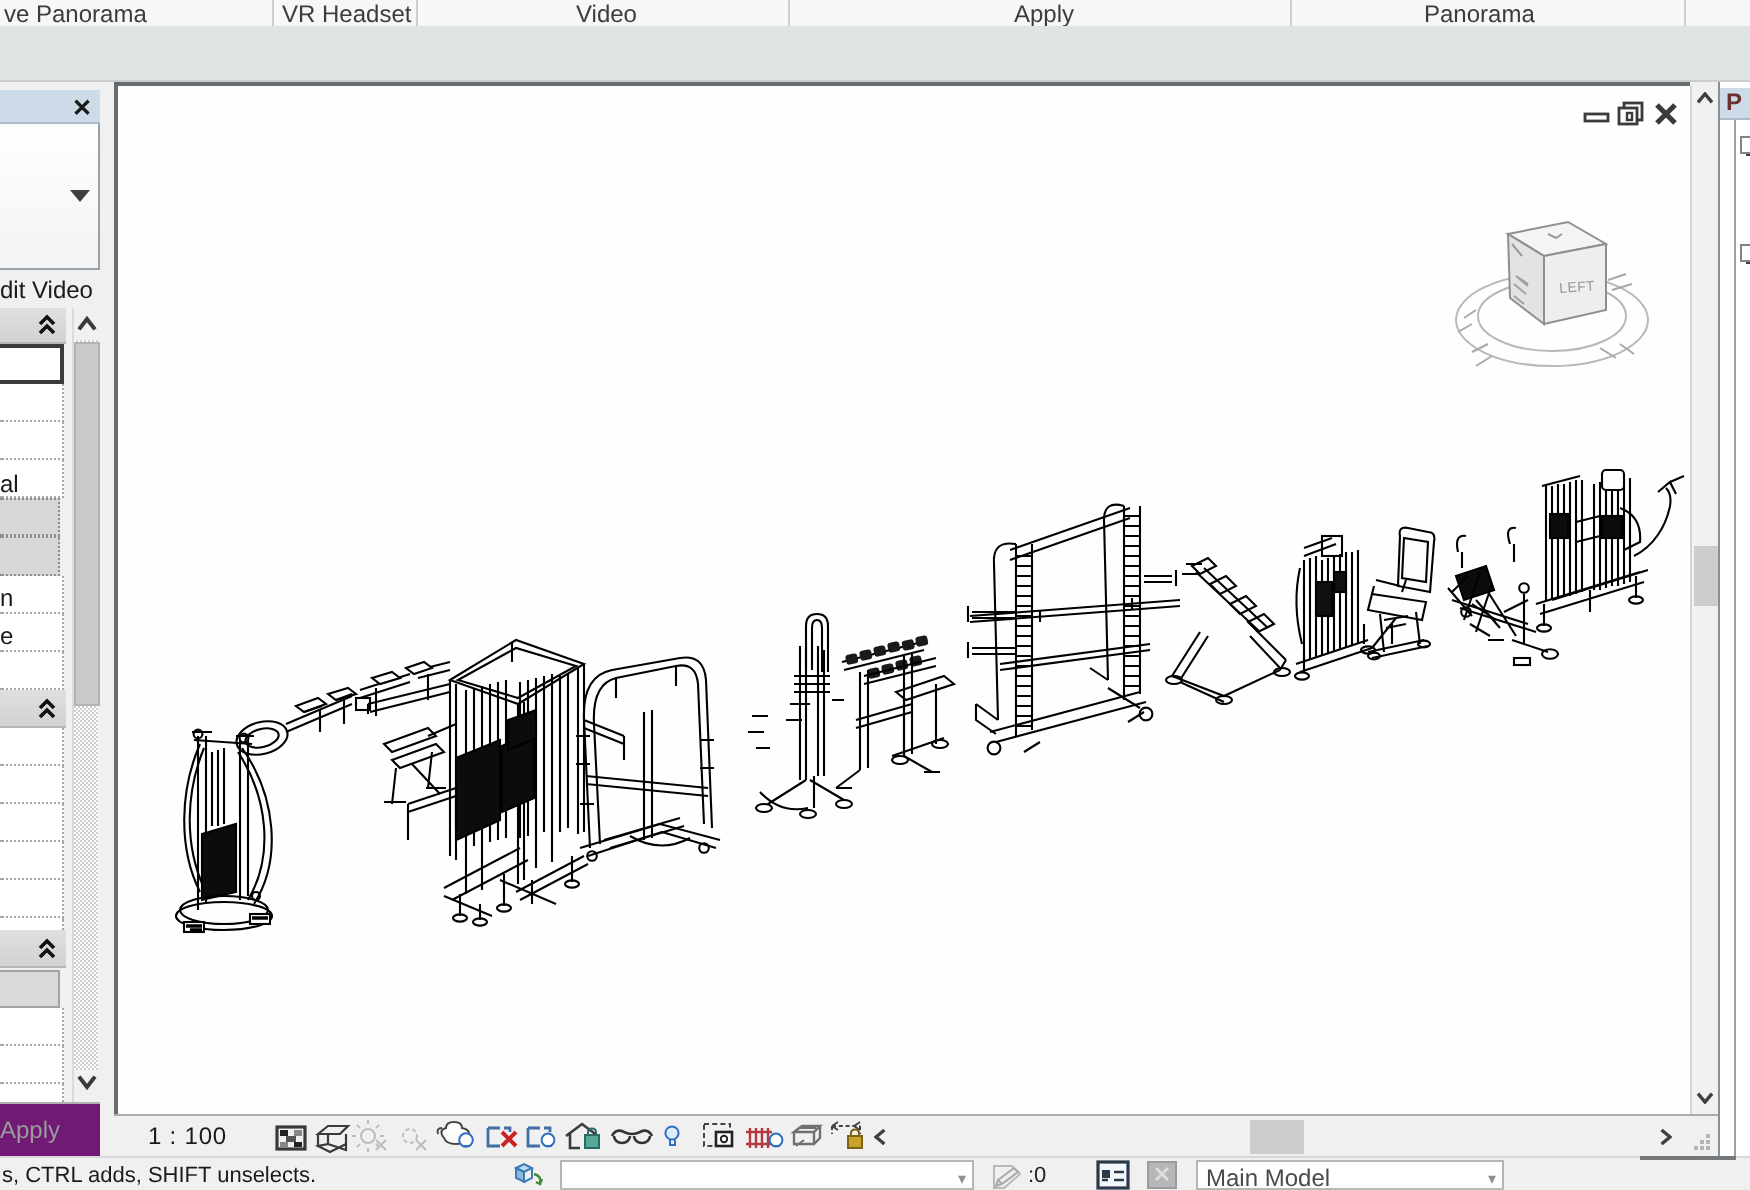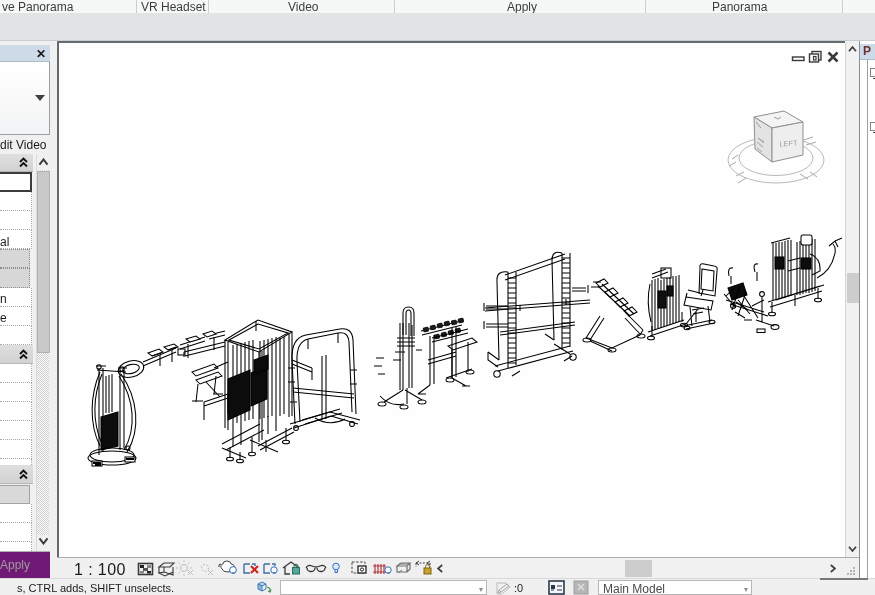--- a/index.html
+++ b/index.html
@@ -35,27 +35,27 @@
   #vp { left:57px; top:41px; width:788px; height:516px; background:#fefefe; border-top:2px solid #666b6e; border-left:2px solid #666b6e; }
   
   #vscroll { left:845px; top:43px; width:13px; height:514px; background:#f1f1f1; border-left:1px solid #d4d4d4; }
   #vscroll .thumb { position:absolute; left:1px; top:230px; width:12px; height:30px; background:#cdcdcd; }
   
   #rpanel { left:859px; top:41px; width:16px; height:537px; background:#fff; border-left:1px solid #8a8f93; }
   #rhead { position:absolute; left:0; top:3px; width:16px; height:16px; background:#ccdbe7; border-bottom:1px solid #aebcc6; font-size:12px; font-weight:bold; color:#6b3030; padding-left:3px; }
   .treebox { position:absolute; width:9px; height:9px; border:1px solid #848484; background:#fff; }
   
   #bbar { left:57px; top:557px; width:788px; height:21px; background:#f0f0f0; border-top:1px solid #a8adb0; }
-  #scale { position:absolute; left:17px; top:3px; font-size:16px; letter-spacing:0.4px; color:#1a1a1a; }
+  #scale { position:absolute; left:17px; top:3px; font-size:12px; letter-spacing:0.4px; color:#1a1a1a; }
   
   #hscroll { position:absolute; left:375px; top:0px; width:413px; height:21px; background:#f1f1f1; }
   #hscroll .thumb { position:absolute; left:193px; top:2px; width:27px; height:17px; background:#cdcdcd; }
   
   #sbar { left:0; top:578px; width:875px; height:17px; background:#f0f0f0; border-top:1px solid #d8d8d8; }
-  #sbar .msg { position:absolute; left:1px; top:3px; font-size:11px; color:#1a1a1a;margin-left:16px; }
+  #sbar .msg { position:absolute; left:1px; top:3px; font-size:11px; color:#1a1a1a; }
   .combo { position:absolute; background:#fff; border:1px solid #b6b6b6; }
   .combo .ca { position:absolute; right:3px; top:4px; font-size:8px; color:#909090; }
 </style>
 </head>
 <body>
 <div id="root">
 
   <div id="tabbar" class="abs">
     <span class="tabtxt" style="left:2px;">ve Panorama</span>
     <span class="tabtxt" style="left:141px;">VR Headset</span>

